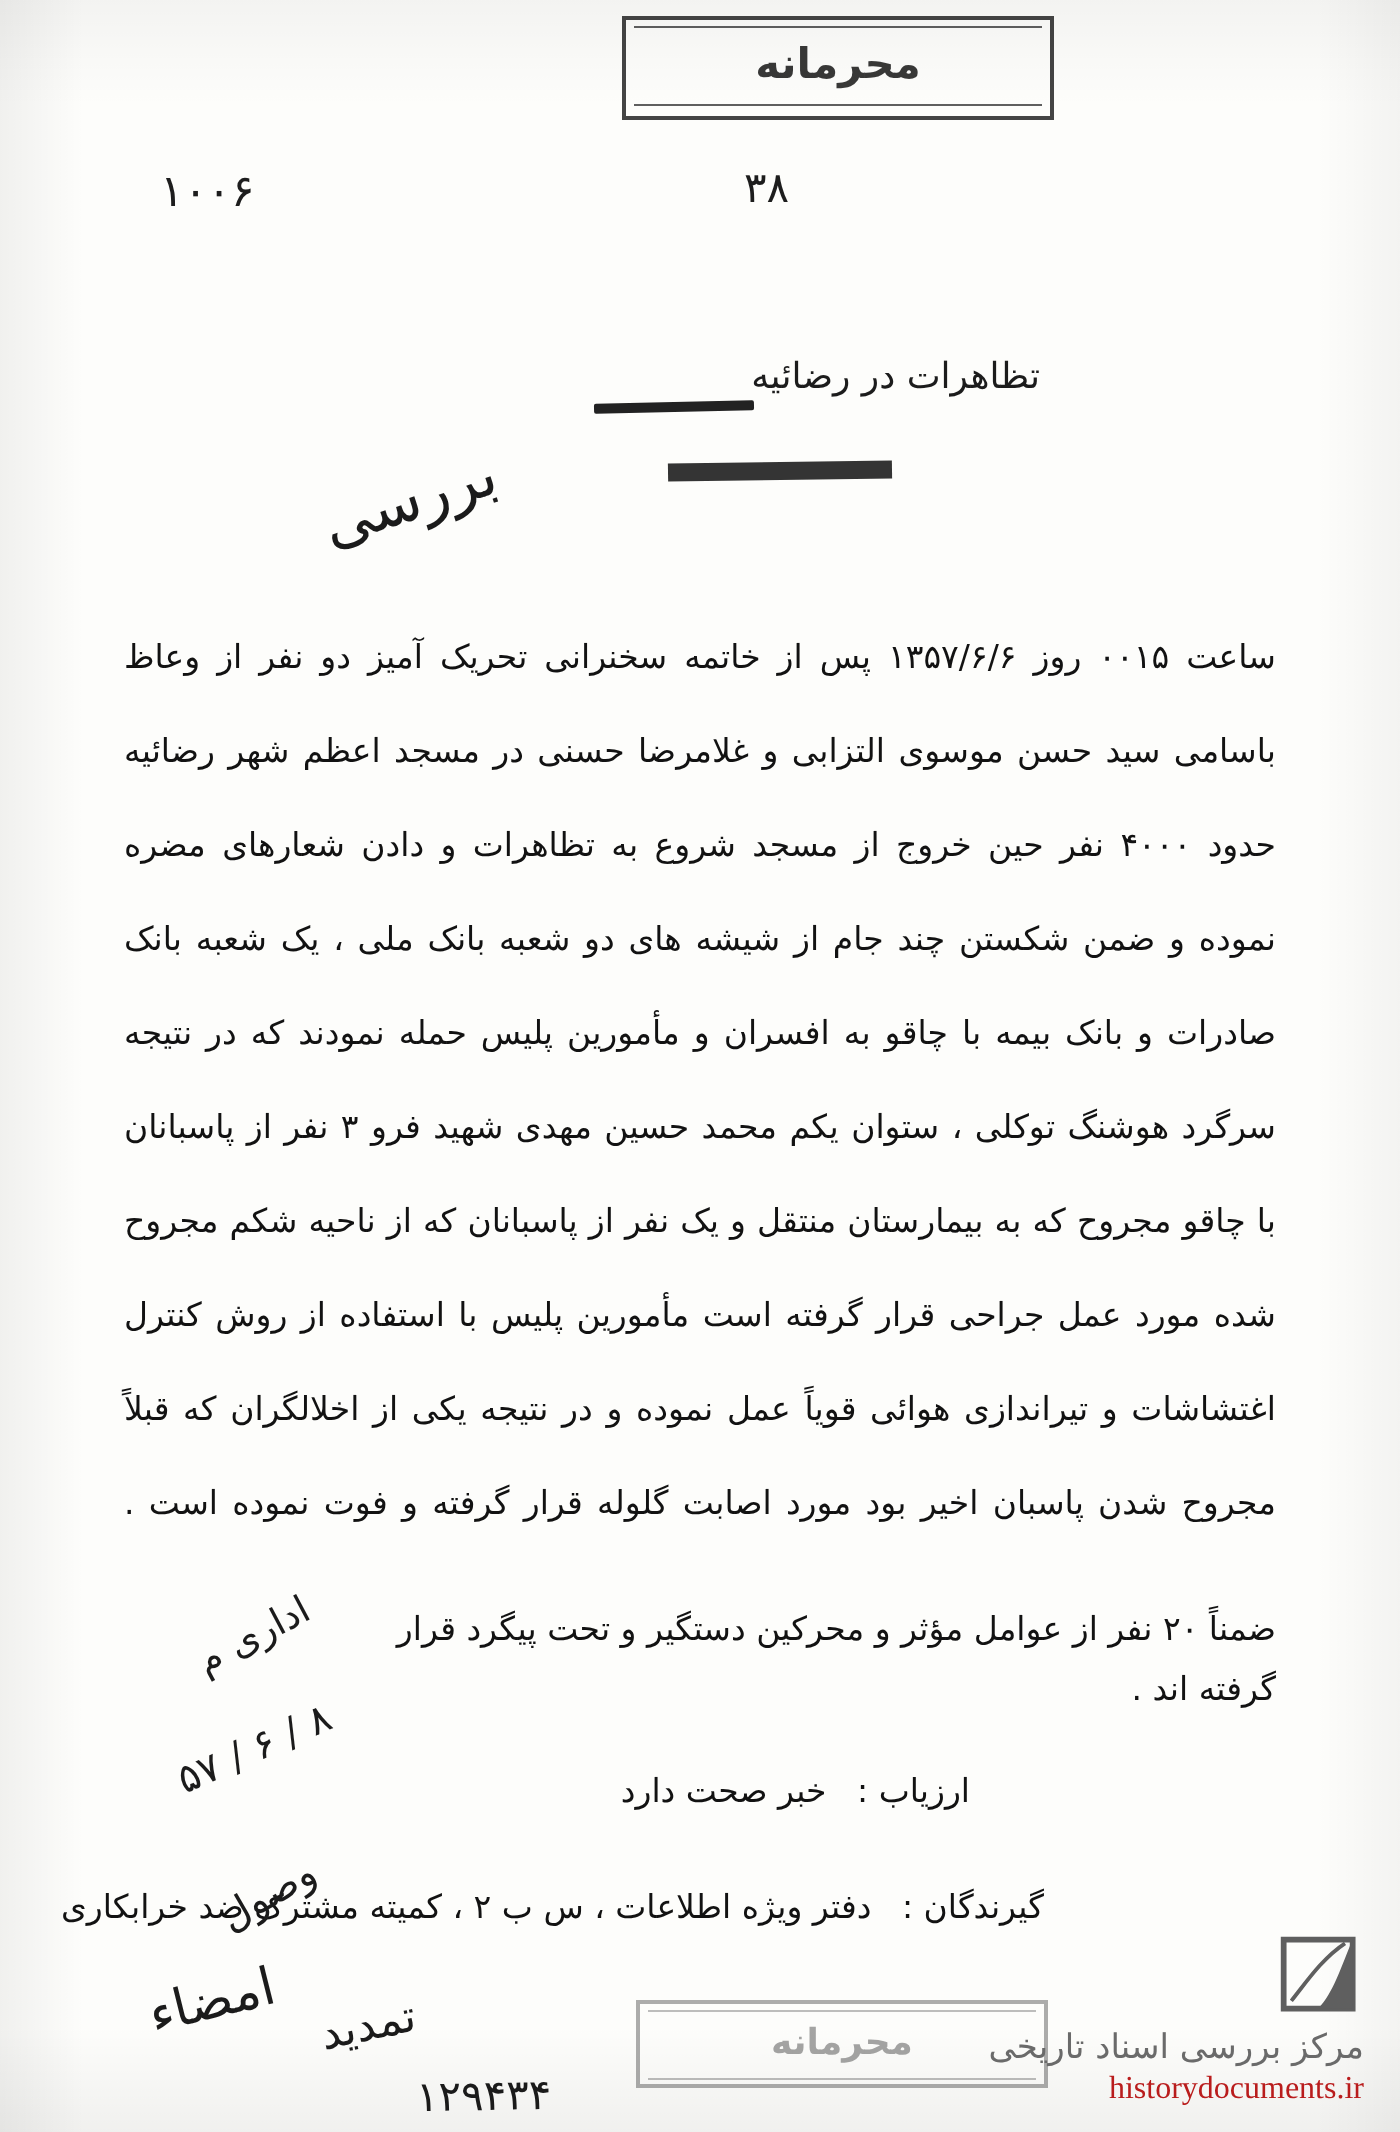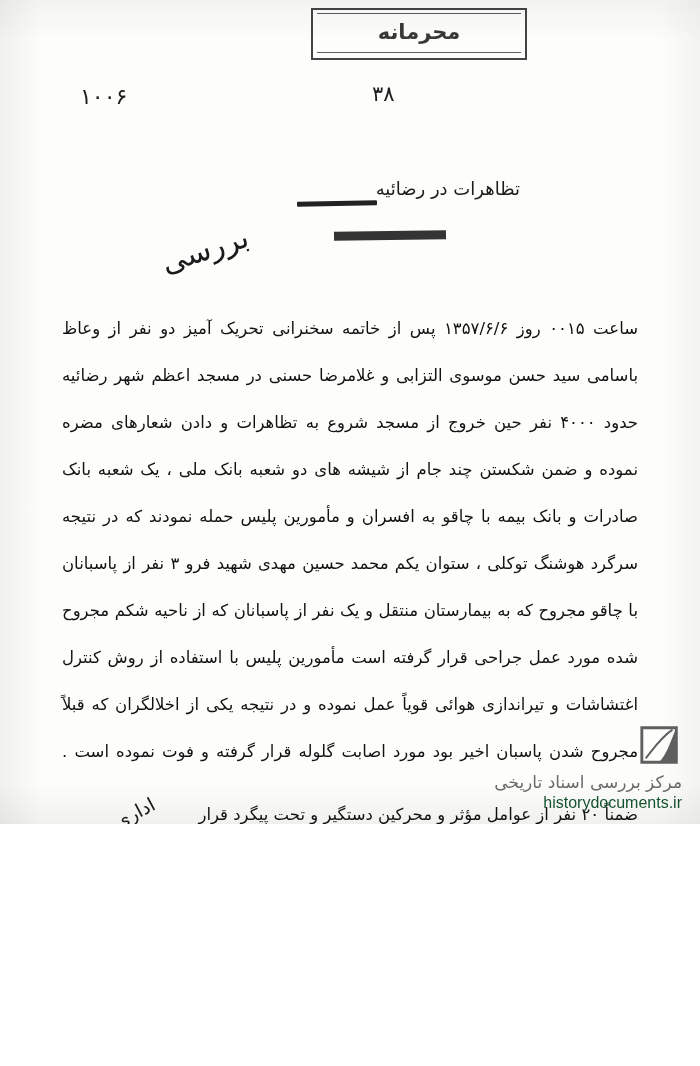--- a/index.html
+++ b/index.html
@@ -6,21 +6,21 @@
     margin: 0;
     padding: 0;
     background: #ffffff;
   }
   body {
     font-family: "DejaVu Sans", sans-serif;
   }
   #page {
     position: relative;
     width: 700px;
-    height: 824px;
+    height: 1066px;
     background: #fdfdfb;
     overflow: hidden;
     color: #1a1a1a;
   }
 
   
   #page::before {
     content: "";
     position: absolute;
     inset: 0;
@@ -227,23 +227,23 @@
   }
   #watermark .wm-fa {
     font-size: 17px;
     letter-spacing: 0.5px;
     color: #6a6a6a;
   }
   #watermark .wm-en {
     font-size: 16px;
     direction: ltr;
     text-align: right;
-    color: #14532d;
+    color: #b91c1c;
     margin-top: 2px;
-    font-family: Liberation Sans, sans-serif;
+    font-family: Liberation Serif, serif;
   }
   #wm-logo {
     position: absolute;
     right: -2px;
     bottom: 44px;
     width: 46px;
     height: 46px;
   }
 </style>
 </head>

